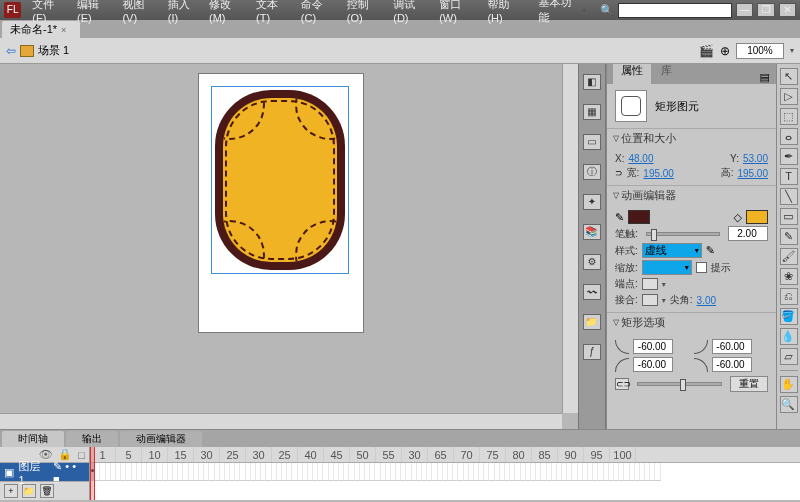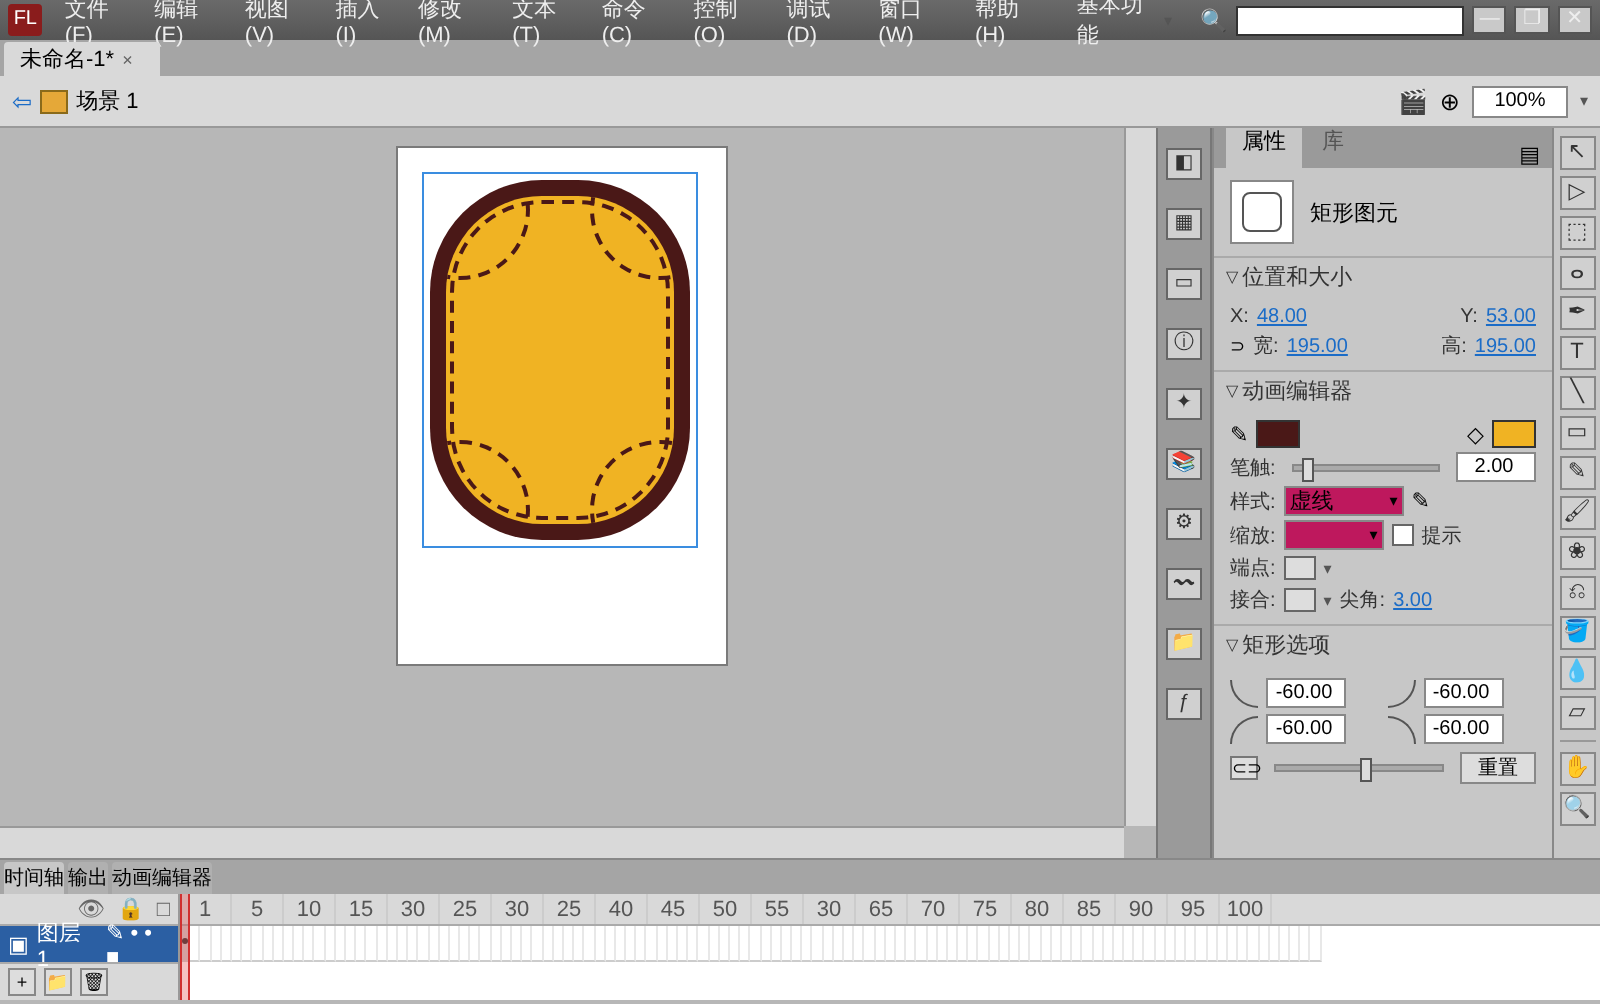--- a/index.html
+++ b/index.html
@@ -49,35 +49,35 @@
 .sec-tri{font-size:8px}
 .sec-body{padding:3px 8px}
 .row{display:flex;align-items:center;gap:4px;margin:2px 0;font-size:10px}
 .lbl{color:#333;font-size:10px}
 .val-link{color:#1b6cc7;text-decoration:underline;font-size:10px;cursor:text}
 .swatch{width:22px;height:14px;border:1px solid #333;cursor:pointer}
 .sw-brown{background:#4a1817}.sw-yellow{background:#f0b323}
 .num-box{width:40px;height:15px;background:#fff;border:1px solid #888;text-align:center;padding-right:2px;font-size:10px;line-height:13px}
 .slider{flex:1;height:4px;background:#aaa;border:1px solid #888;position:relative;margin:0 4px}
 .slider-thumb{position:absolute;left:4px;top:-4px;width:6px;height:12px;background:#ddd;border:1px solid #555}
-.combo{width:60px;height:15px;background:#be185d;border:1px solid #888;display:flex;align-items:center;padding:0 2px;font-size:10px}
+.combo{width:60px;height:15px;background:#0ea5e9;border:1px solid #888;display:flex;align-items:center;padding:0 2px;font-size:10px}
 .combo .dd{margin-left:auto;font-size:8px}
 .chk{width:11px;height:11px;border:1px solid #666;background:#fff}
 .cap-ico{width:16px;height:12px;border:1px solid #666;background:#ddd}
 .corner-grid{display:grid;grid-template-columns:auto 1fr auto 1fr;gap:3px 4px;align-items:center;margin:4px 0}
 .corner-arc{width:14px;height:14px;border:1px solid #555;border-radius:0 0 0 14px;border-top:none;border-right:none}
 .arc2{transform:scaleX(-1)}.arc3{transform:scaleY(-1)}.arc4{transform:scale(-1,-1)}
 .link-ico{width:14px;height:12px;background:#ddd;border:1px solid #777;margin:0 auto;font-size:9px;text-align:center}
 .reset-btn{height:16px;padding:0 8px;background:#ddd;border:1px solid #888;font-size:10px;cursor:pointer}
 .tool-col{width:24px;background:#c7c7c7;border-left:1px solid #888;display:flex;flex-direction:column;align-items:center;padding-top:4px;gap:3px}
 .tool{width:18px;height:17px;background:#d0d0d0;border:1px solid #888;font-size:11px;text-align:center;line-height:15px;cursor:pointer;color:#333}
 .tool.sep{background:transparent;border:none;height:1px;border-top:1px solid #999;margin:2px 0}
 .timeline{height:71px;background:#c7c7c7;border-top:1px solid #888;display:flex;flex-direction:column}
 .tl-tabs{height:18px;background:#a5a5a5;display:flex;align-items:flex-end;padding-left:2px;gap:2px}
-.tl-tab{padding:1px 0;font-size:10px;background:#c7c7c7;border-radius:2px 2px 0 0}
+.tl-tab{padding:1px 16px;font-size:10px;background:#c7c7c7;border-radius:2px 2px 0 0}
 .tl-tab.inact{background:#b0b0b0}
 .tl-body{flex:1;display:flex}
 .layer-col{width:90px;background:#d9d9d9;border-right:1px solid #999;display:flex;flex-direction:column}
 .layer-head{height:16px;border-bottom:1px solid #aaa;display:flex;align-items:center;justify-content:flex-end;padding-right:4px;gap:6px;font-size:9px;color:#666}
 .layer-row{height:18px;background:#2b5fa3;color:#fff;display:flex;align-items:center;padding:0 4px;font-size:10px;gap:4px}
 .layer-ctrl{padding:2px 4px;display:flex;gap:4px;margin-top:auto;border-top:1px solid #aaa}
 .lctrl{width:14px;height:14px;border:1px solid #888;background:#ddd;font-size:9px;text-align:center;line-height:12px;cursor:pointer}
 .frames-col{flex:1;background:#fff;position:relative;overflow:hidden}
 .ruler{height:16px;background:#d9d9d9;border-bottom:1px solid #aaa;display:flex;font-size:9px;color:#555}
 .ruler span{width:26px;text-align:center;border-right:1px solid #ccc;line-height:16px}

